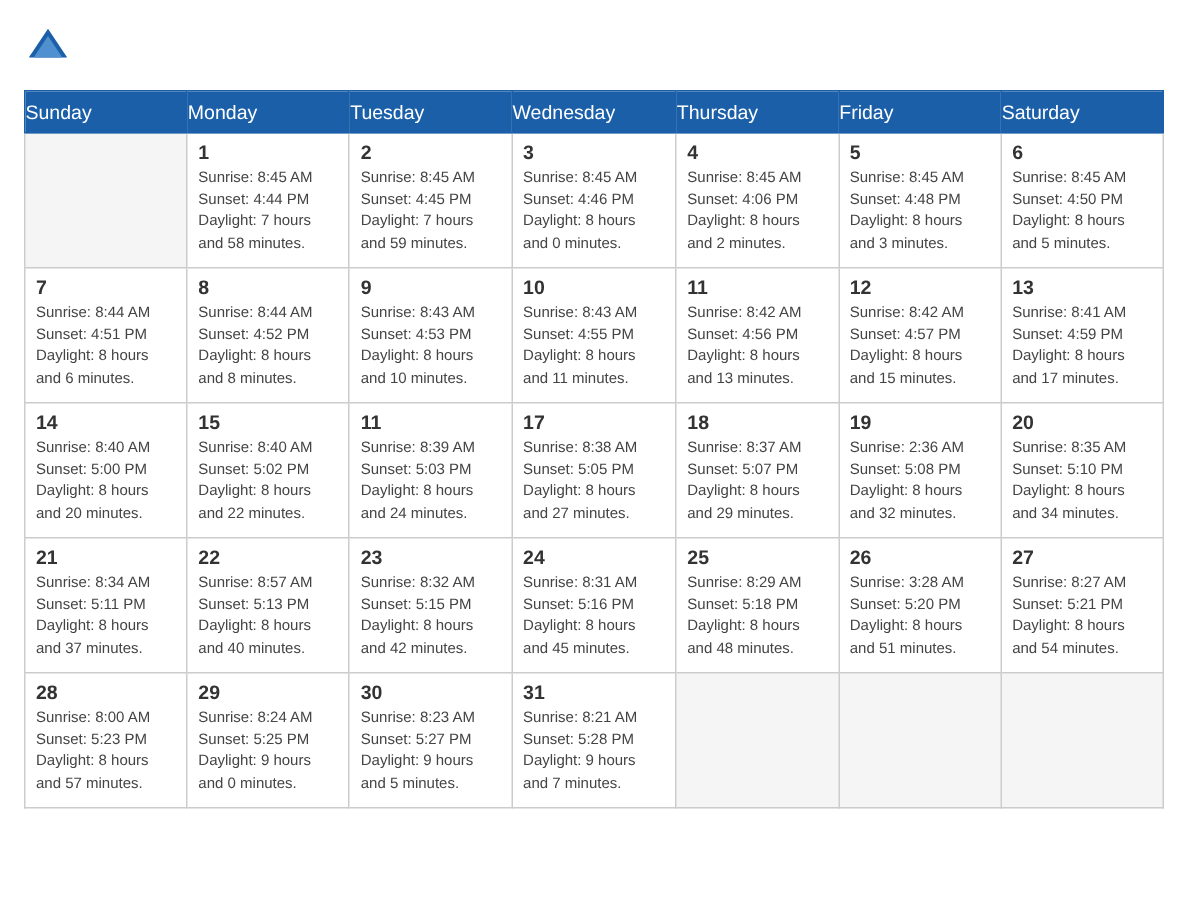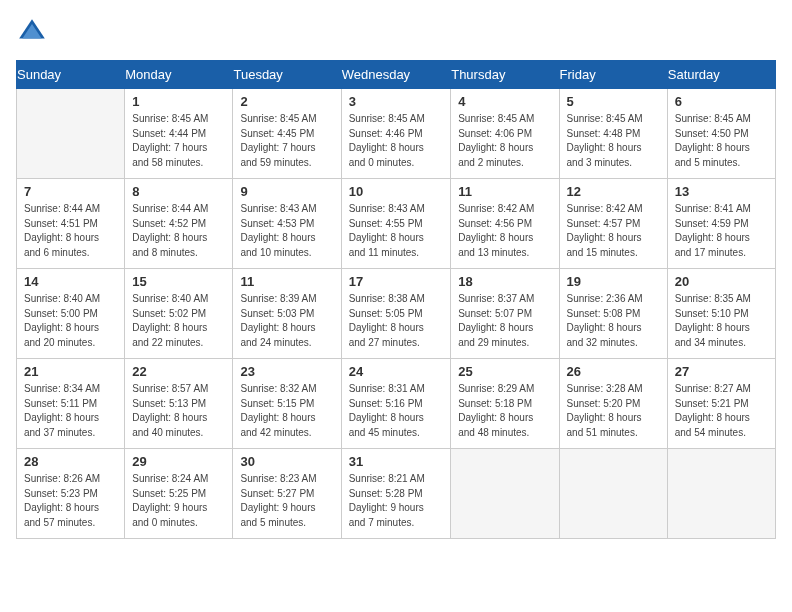--- a/index.html
+++ b/index.html
@@ -351,21 +351,21 @@
             <span>Sunrise: 8:27 AM</span>
             <span>Sunset: 5:21 PM</span>
             <span>Daylight: 8 hours and 54 minutes.</span>
           </div>
         </td>
       </tr>
       <tr>
         <td>
           <span class="day-num">28</span>
           <div class="day-info">
-            <span>Sunrise: 8:26 AM</span>
+            <span>Sunrise: 8:00 AM</span>
             <span>Sunset: 5:23 PM</span>
             <span>Daylight: 8 hours and 57 minutes.</span>
           </div>
         </td>
         <td>
           <span class="day-num">29</span>
           <div class="day-info">
             <span>Sunrise: 8:24 AM</span>
             <span>Sunset: 5:25 PM</span>
             <span>Daylight: 9 hours and 0 minutes.</span>

